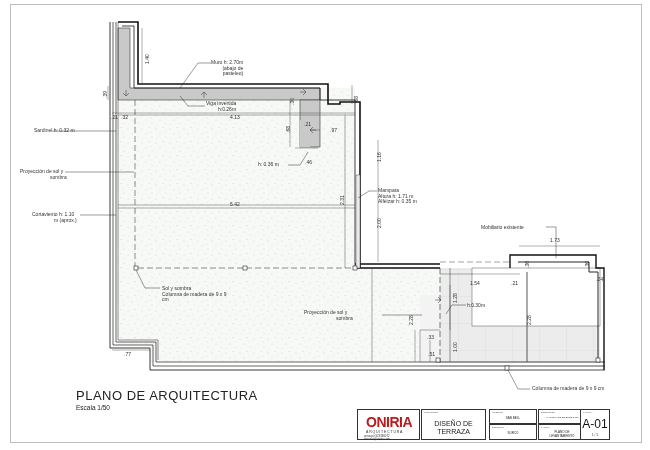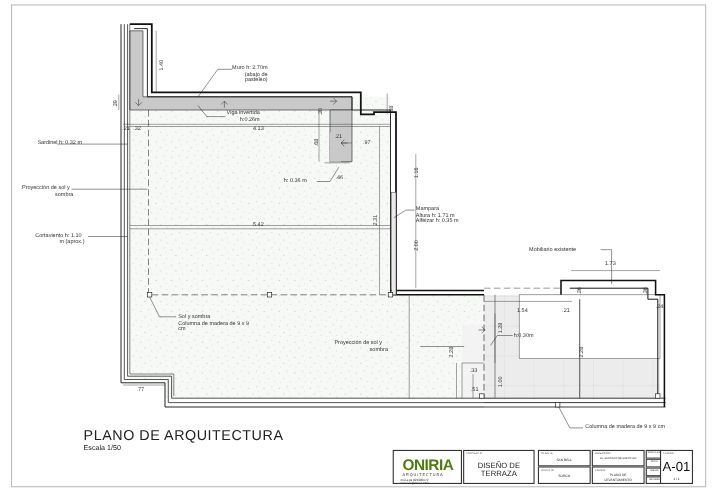--- a/index.html
+++ b/index.html
@@ -6,21 +6,21 @@
   body{width:650px;height:450px;position:relative;overflow:hidden;font-family:"Liberation Sans",sans-serif;color:#222;}
   .sheet{position:absolute;left:10px;top:4px;width:630px;height:437px;border:1px solid #bdbdbd;background:#fff;}
   svg.plan{position:absolute;left:0;top:0;}
   .lbl{position:absolute;font-size:5px;line-height:5.5px;color:#333;white-space:nowrap;}
   .dim{position:absolute;font-size:5px;color:#333;white-space:nowrap;}
   .dim.v{transform:rotate(-90deg);transform-origin:left top;}
   .title{position:absolute;left:76px;top:388px;font-size:13px;letter-spacing:0.5px;color:#222;}
   .scale{position:absolute;left:76px;top:404px;font-size:6.5px;color:#222;}
   .tb{position:absolute;border:1px solid #333;background:#fff;}
   .tb .cap{position:absolute;left:2px;top:1px;font-size:2.5px;color:#555;}
-  .logo{font-family:"Liberation Sans",sans-serif;font-weight:bold;font-size:14px;letter-spacing:-0.5px;position:absolute;left:8px;top:4px;color:#4d7c0f;}
+  .logo{font-family:"Liberation Sans",sans-serif;font-weight:bold;font-size:14px;letter-spacing:-0.5px;position:absolute;left:8px;top:4px;color:#b91c1c;}
   .logo-sub{position:absolute;left:8px;top:20px;font-size:3.5px;letter-spacing:0.8px;color:#333;}
   .logo-contact{position:absolute;left:6px;top:25px;font-size:2.8px;color:#333;line-height:3.2px;}
   .proj{position:absolute;left:0;right:0;top:10px;text-align:center;font-size:7px;line-height:8px;color:#222;}
   .small{position:absolute;left:0;right:0;text-align:center;font-size:3px;color:#222;}
   .sheetno{position:absolute;left:0;right:0;top:7px;text-align:center;font-size:12px;color:#111;}
 </style>
 </head>
 <body>
 
 <div class="sheet"></div>
@@ -237,17 +237,17 @@
   </div>
 <div class="tb" style="left:587px;top:417px;width:14px;height:6px;">
     <div class="small" style="top:1px;font-size:2px;">FECHA</div>
   </div>
 <div class="tb" style="left:587px;top:425px;width:14px;height:6px;">
     <div class="small" style="top:1px;font-size:2px;">DIBUJO</div>
   </div>
 <div class="tb" style="left:587px;top:433px;width:14px;height:5px;">
     <div class="small" style="top:1px;font-size:2px;">REVISIÓN</div>
   </div>
-<div class="tb" style="left:580px;top:409px;width:28px;height:29px;margin-left:20px;">
+<div class="tb" style="left:580px;top:409px;width:28px;height:29px;">
   <div class="cap">LÁMINA</div>
   <div class="sheetno">A-01</div>
   <div class="small" style="top:23px;">1 / 1</div>
 </div>
 
 </body></html>

